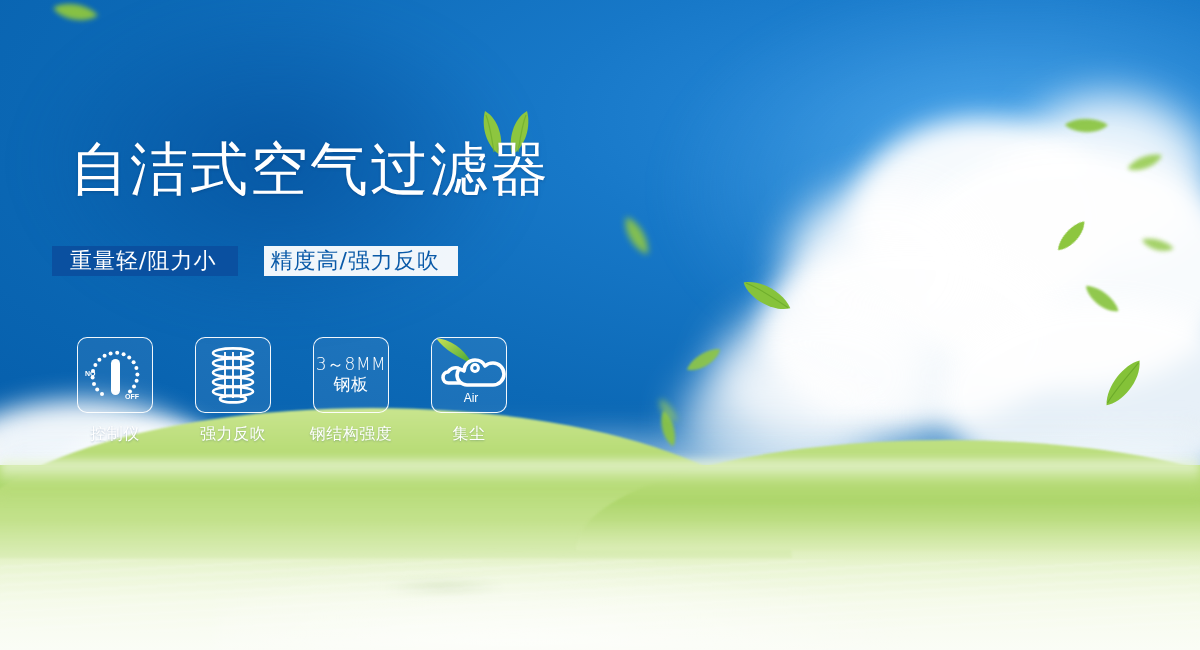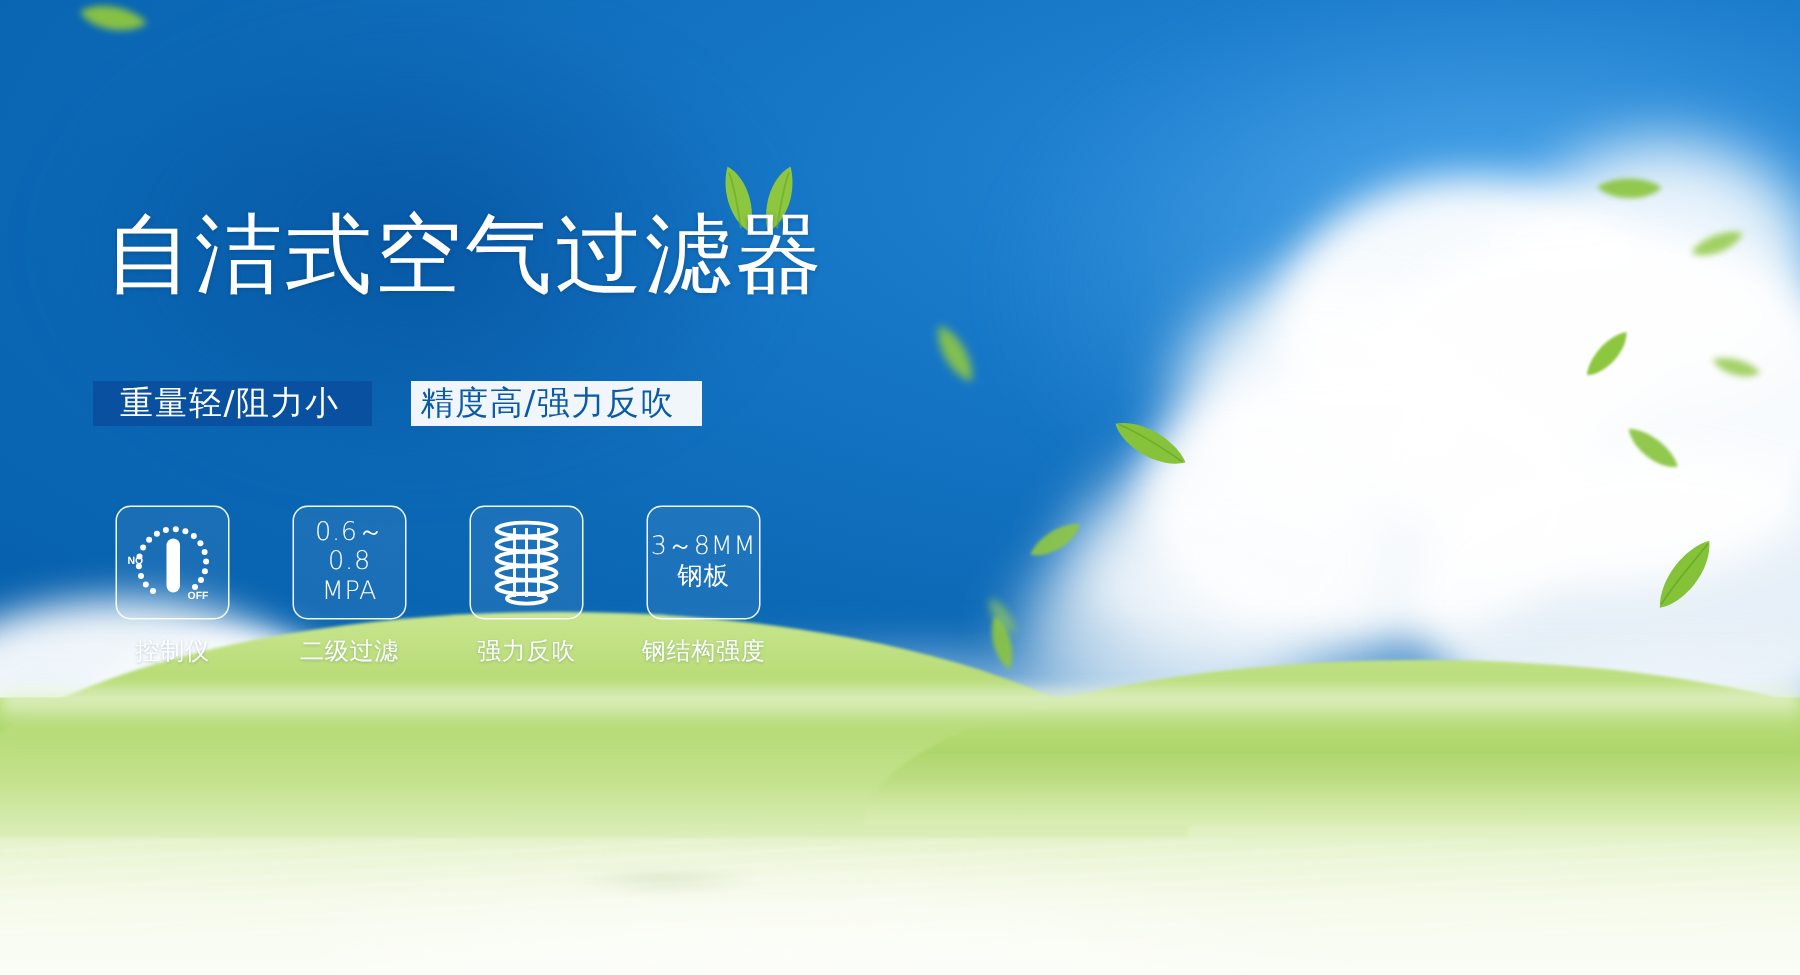--- a/index.html
+++ b/index.html
@@ -126,23 +126,23 @@
     color:#ffffff;
     font-weight:300;
     font-family:"DejaVu Sans","Liberation Sans",sans-serif;
     text-shadow:0 1px 3px rgba(0,40,90,.30);
     white-space:nowrap;
   }
 
   .sprout{position:absolute;left:470px;top:108px;width:70px;height:48px;}
 
   .subbar{
-    position:absolute;left:62px;top:238px;
+    position:absolute;left:52px;top:238px;
     height:46px;
-    display:flex;align-items:flex-end;
+    display:flex;align-items:center;
   }
   .subbar-left{
     background:#0a50a0;
     color:#ffffff;
     display:flex;align-items:center;
     padding:0 22px 0 18px;
     font-size:22px;letter-spacing:1px;
     font-family:"DejaVu Sans","Liberation Sans",sans-serif;
     white-space:nowrap;
   }
@@ -341,29 +341,20 @@
                 <circle cx="21" cy="50" r="2"></circle>
             </g>
             <rect x="30" y="15" width="9" height="36" rx="4.5" fill="#ffffff"></rect>
             <text x="4" y="32" font-family="Liberation Sans, sans-serif" font-size="7" fill="#ffffff" font-weight="bold">NO</text>
             <text x="44" y="55" font-family="Liberation Sans, sans-serif" font-size="7" fill="#ffffff" font-weight="bold">OFF</text>
           </svg>
         </div>
         <div class="feature-label">控制仪</div>
       </div>
 
-      <div class="feature">
-        <div class="feature-box">
-          <div class="feature-text">
-            <div>0.6～0.8</div>
-            <div>MPA</div>
-          </div>
-        </div>
-        <div class="feature-label">二级过滤</div>
-      </div>
 
       <div class="feature">
         <div class="feature-box">
           <svg width="58" height="62" viewBox="0 0 58 62">
             <g stroke="#ffffff" stroke-width="2" fill="none" opacity=".95">
               <line x1="21" y1="8" x2="21" y2="54"></line>
               <line x1="29" y1="8" x2="29" y2="54"></line>
               <line x1="37" y1="8" x2="37" y2="54"></line>
             </g>
             <g fill="none" stroke="#ffffff" stroke-width="2.6">
@@ -382,16 +373,34 @@
       <div class="feature">
         <div class="feature-box">
           <div class="feature-text">
             <div>3～8MM</div>
             <div>钢板</div>
           </div>
         </div>
         <div class="feature-label">钢结构强度</div>
       </div>
 
+      <div class="feature">
+        <div class="feature-box">
+          <svg width="74" height="74" viewBox="0 0 74 74" style="position:absolute;left:2px;top:0">
+            <defs>
+              <linearGradient id="lg" x1="0" y1="0" x2="1" y2="1">
+                <stop offset="0%" stop-color="#d9e94f"></stop>
+                <stop offset="100%" stop-color="#3fa72f"></stop>
+              </linearGradient>
+            </defs>
+            <path d="M2 0 C20 2 32 14 38 26 C26 20 10 12 2 0 Z" fill="url(#lg)" opacity=".95"></path>
+            <path d="M30 33 C30 27 35 22 41 22 C45 22 49 24 51 28 C53 26 56 25 59 25 C65 25 70 30 70 36 C70 42 65 47 59 47 L33 47 C27.5 47 23 42.5 23 37 C23 34.6 24 32.4 25.6 30.8 Z" fill="none" stroke="#ffffff" stroke-width="3.6" stroke-linejoin="round"></path>
+            <path d="M24 30 C20 29 16 31 14 34 C11 34 9 36.5 9 39.5 C9 42.6 11.4 45 14.5 45 L26 45" fill="none" stroke="#ffffff" stroke-width="3.6" stroke-linecap="round" stroke-linejoin="round"></path>
+            <circle cx="41" cy="30" r="3.4" fill="none" stroke="#ffffff" stroke-width="3"></circle>
+            <text x="37" y="64" text-anchor="middle" font-family="Liberation Sans, sans-serif" font-size="12" fill="#ffffff">Air</text>
+          </svg>
+        </div>
+        <div class="feature-label">集尘</div>
+      </div>
 
     </div>
   </div>
 </div>
 
 </body></html>

